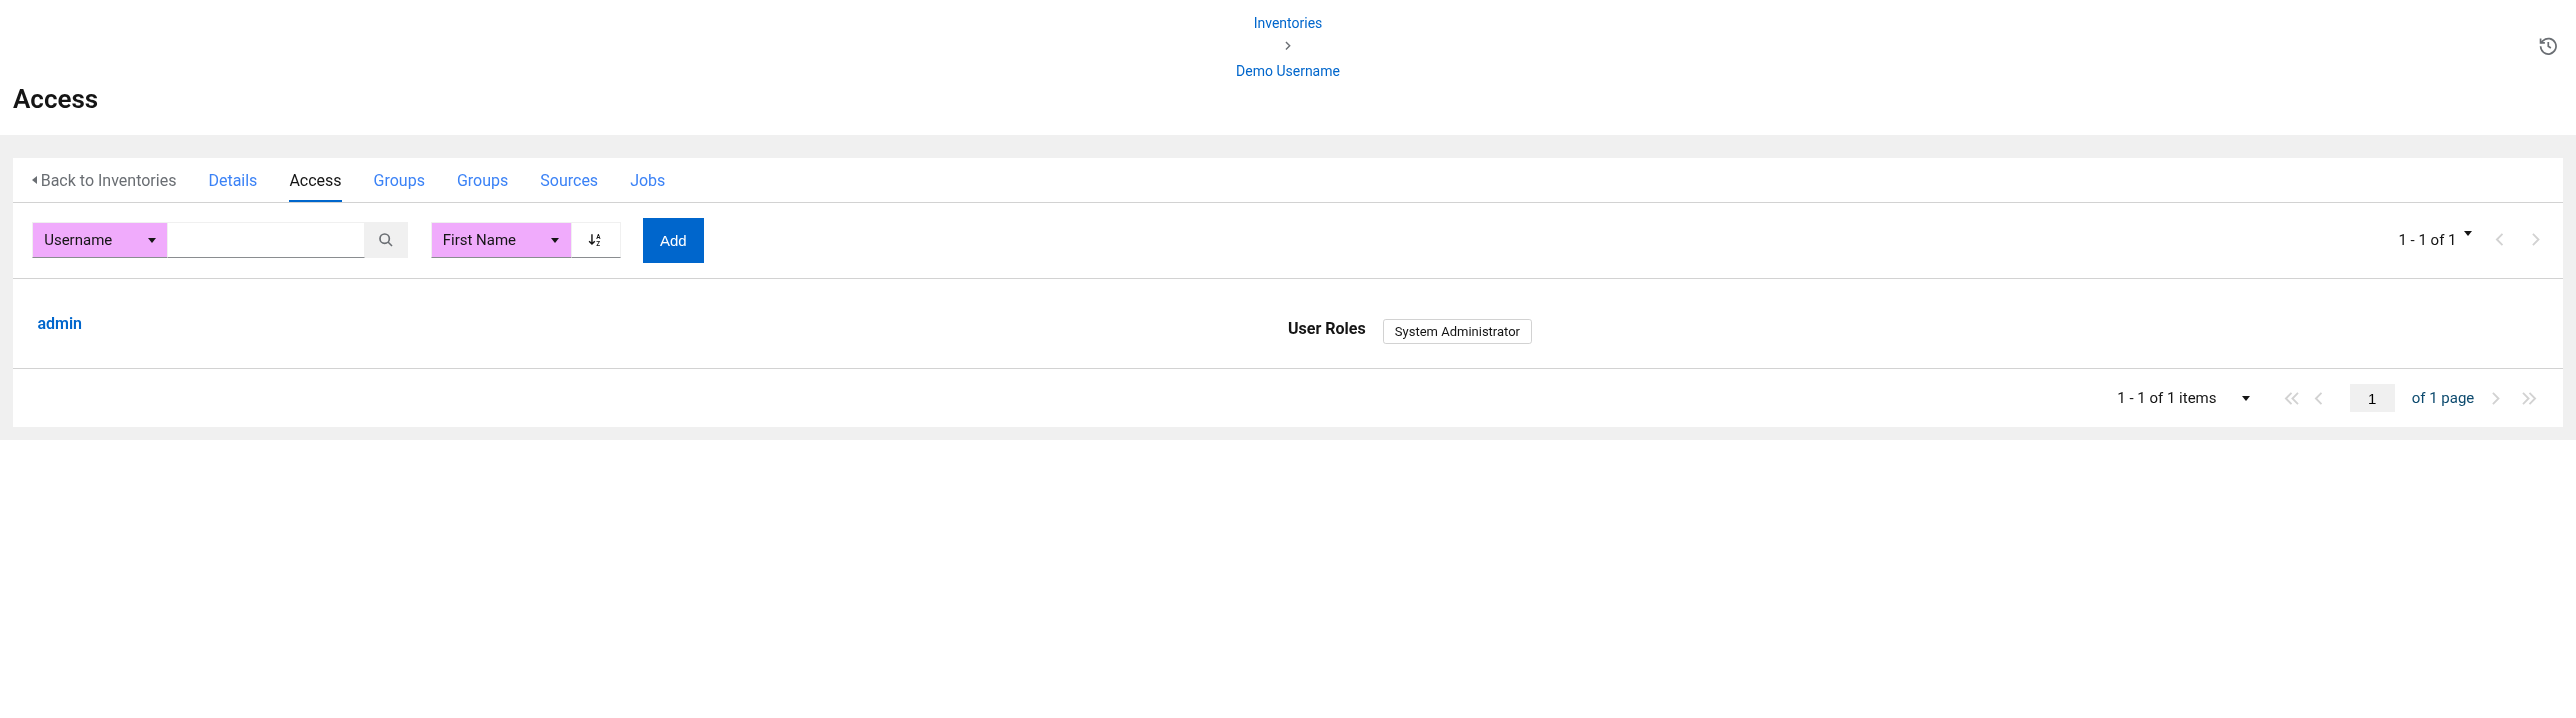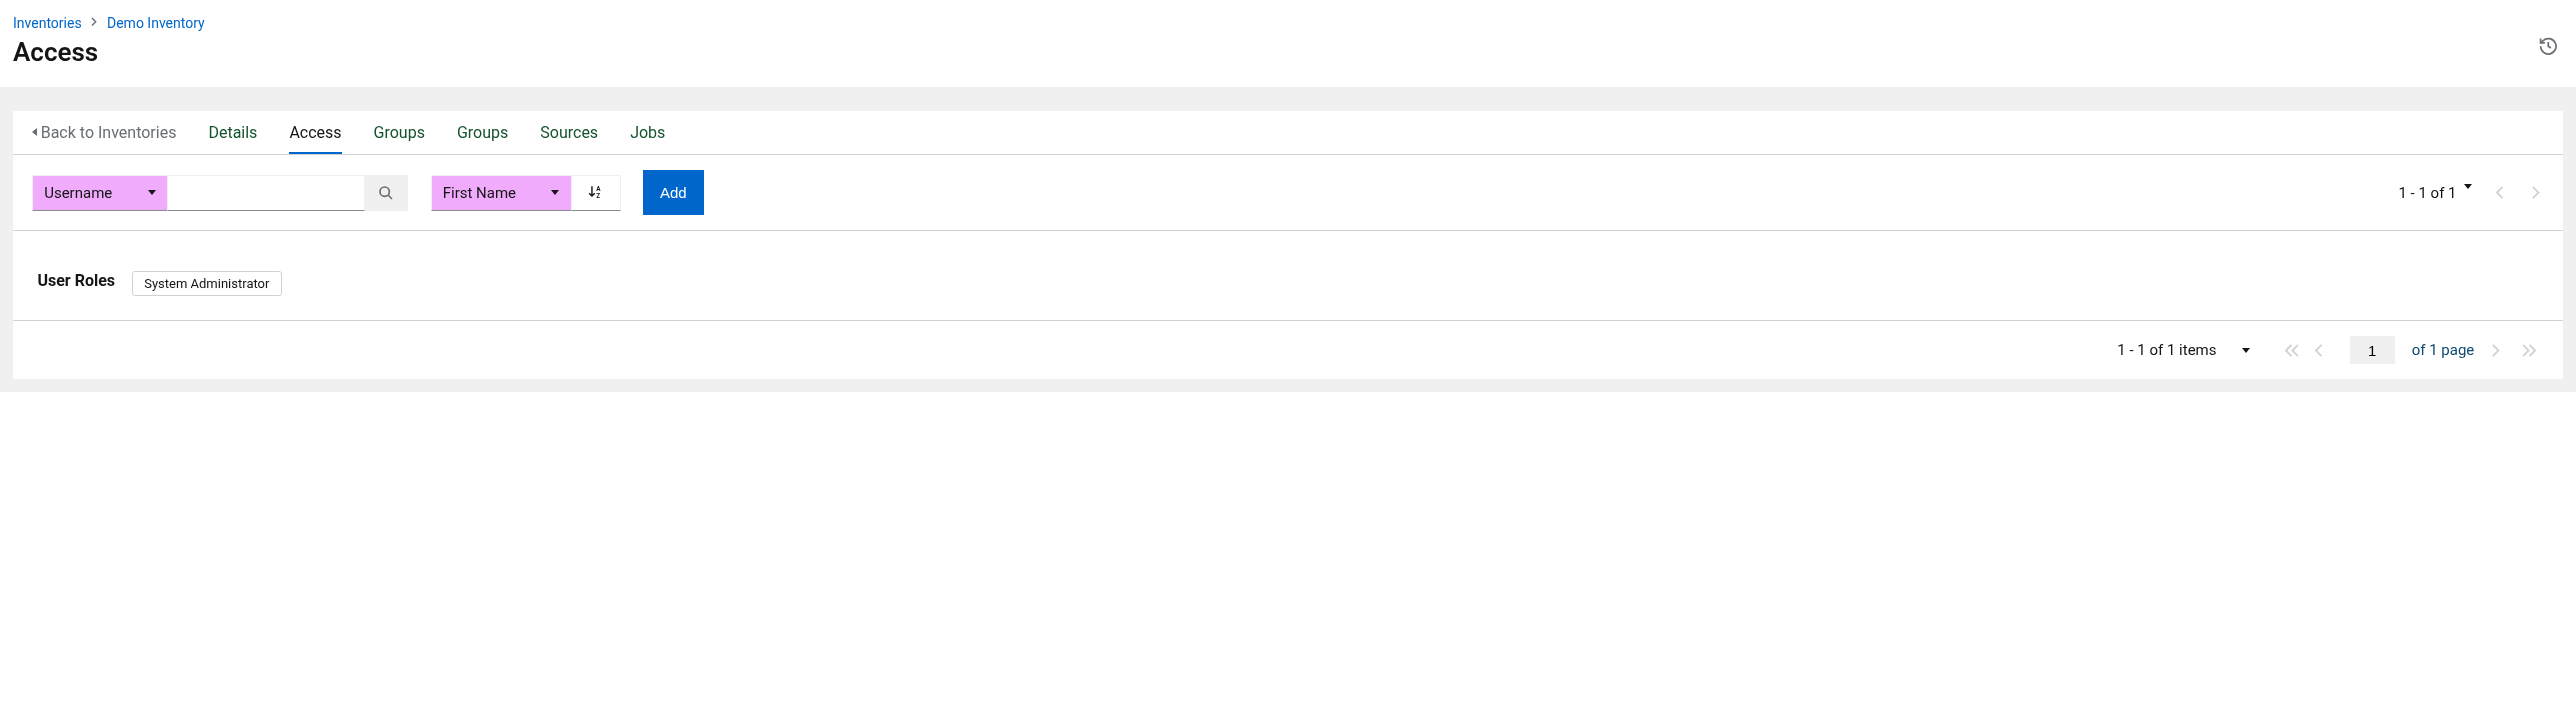--- a/index.html
+++ b/index.html
@@ -15,20 +15,21 @@
     padding: 15px 13px 20.6px 13px;
     background: #fff;
     position: relative;
   }
   .breadcrumb {
     display: flex;
     align-items: center;
     gap: 9.4px;
     font-size: 14px;
     margin-bottom: 5.6px;
+    flex-direction: column;
   }
   .breadcrumb a { color: #06c; }
   .breadcrumb .sep { color: #6a6e73; font-size: 11.2px; }
   .page-title {
     font-size: 26px;
     font-weight: 600;
     color: #151515;
   }
   .history-btn {
     position: absolute;
@@ -58,21 +59,21 @@
   .back-link {
     display: inline-flex;
     align-items: center;
     gap: 3.7px;
     color: #6a6e73;
     font-size: 16px;
     padding: 12.2px 0;
     cursor: pointer;
   }
   .tab {
-    color: #14532d;
+    color: #3b82f6;
     font-size: 16px;
     padding: 12.2px 0 10.3px 0;
     border-bottom: 2.8px solid transparent;
     cursor: pointer;
   }
   .tab.active {
     color: #151515;
     border-bottom-color: #06c;
   }
 
@@ -257,21 +258,21 @@
 <body>
 
 <div class="page-header">
   <nav class="breadcrumb">
     <a href="#">Inventories</a>
     <span class="sep">
       <svg width="6.6" height="9.4" viewBox="0 0 7 10">
           <path d="M1 1 L5 5 L1 9" stroke="#6a6e73" stroke-width="1.5" fill="none"></path>
         </svg>
     </span>
-    <a href="#">Demo Inventory</a>
+    <a href="#">Demo Username</a>
   </nav>
   <h1 class="page-title">Access</h1>
   <span class="history-btn">
     <svg viewBox="0 0 24 24" width="20.6" height="20.6" fill="none" stroke="#6a6e73" stroke-width="2">
       <path d="M3 12a9 9 0 1 0 3-6.7L3 8"></path>
       <polyline points="3 3 3 8 8 8"></polyline>
       <polyline points="12 7 12 12 15 14"></polyline>
     </svg>
   </span>
 </div>
@@ -337,20 +338,23 @@
         </span>
         <span class="nav-arrow">
           <svg width="9.4" height="13" viewBox="0 0 10 14">
               <path d="M2 1 L8 7 L2 13" stroke="#d2d2d2" stroke-width="2" fill="none"></path>
             </svg>
         </span>
       </div>
     </div>
 
     <div class="table-row">
+      <div class="table-col-user">
+        <a href="#" class="user-link">admin</a>
+      </div>
       <div class="table-col-roles">
         <span class="roles-label">User Roles</span>
         <span class="chip">System Administrator</span>
       </div>
     </div>
 
     <div class="pagination">
       <span class="items-dropdown">
         <span>1 - 1 of 1 items</span>
         <span class="caret-down"></span>

